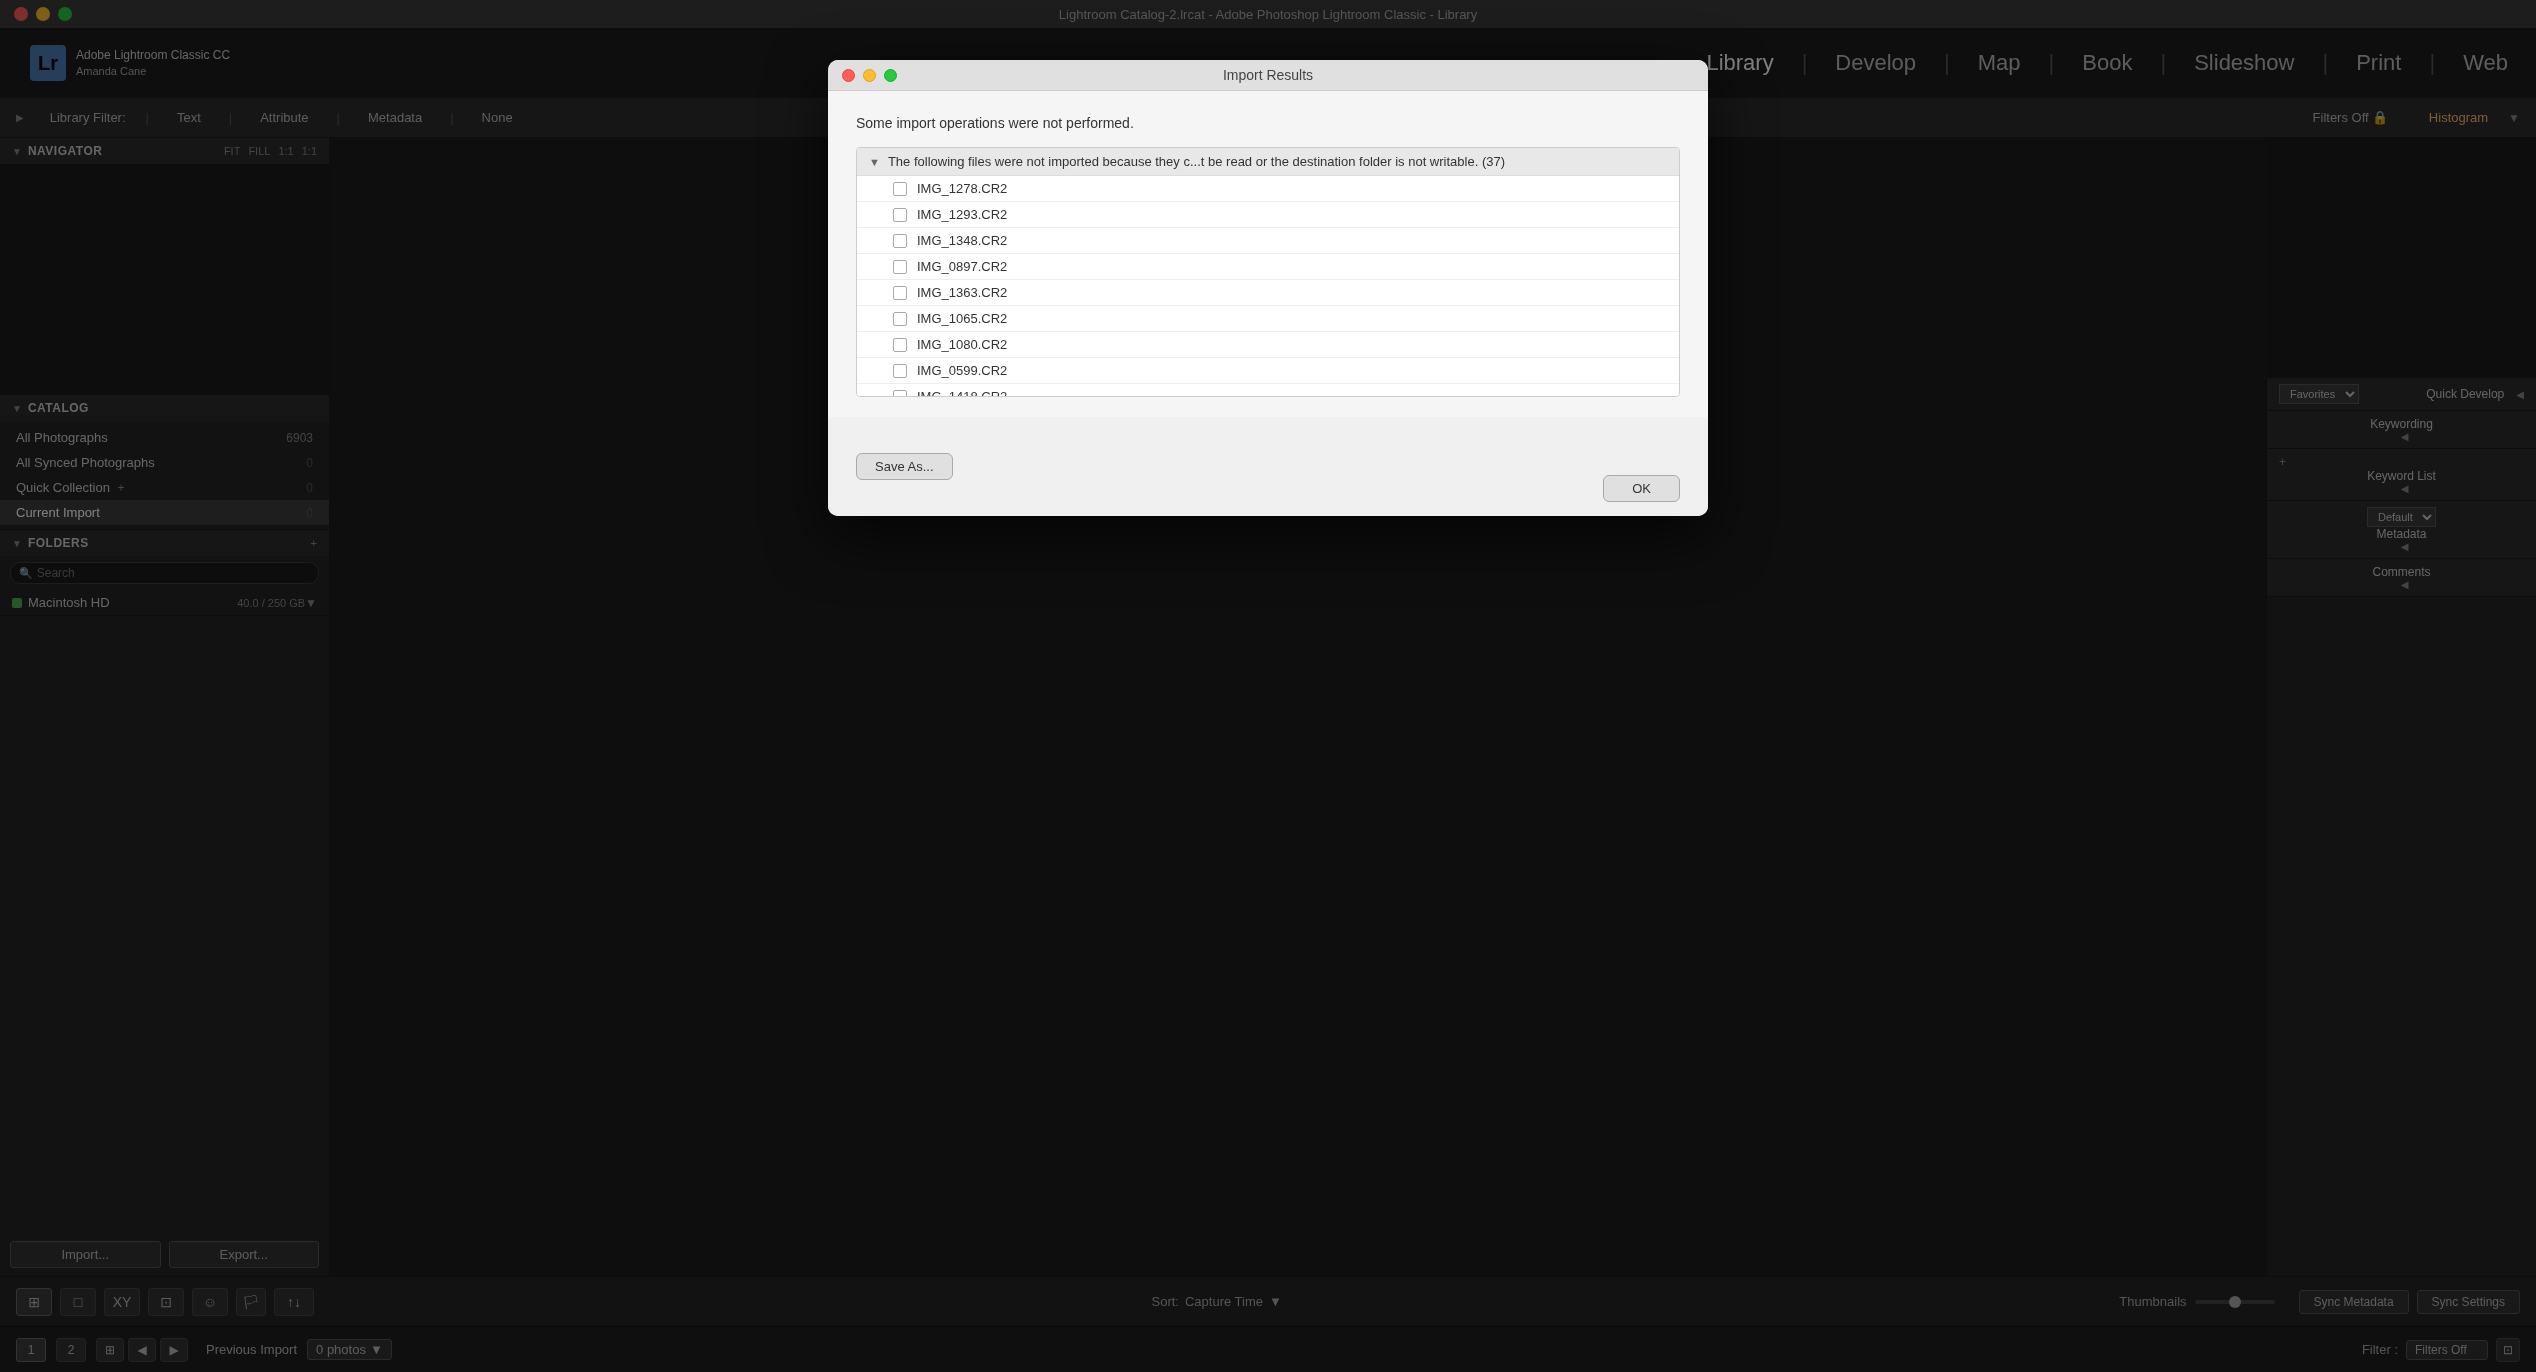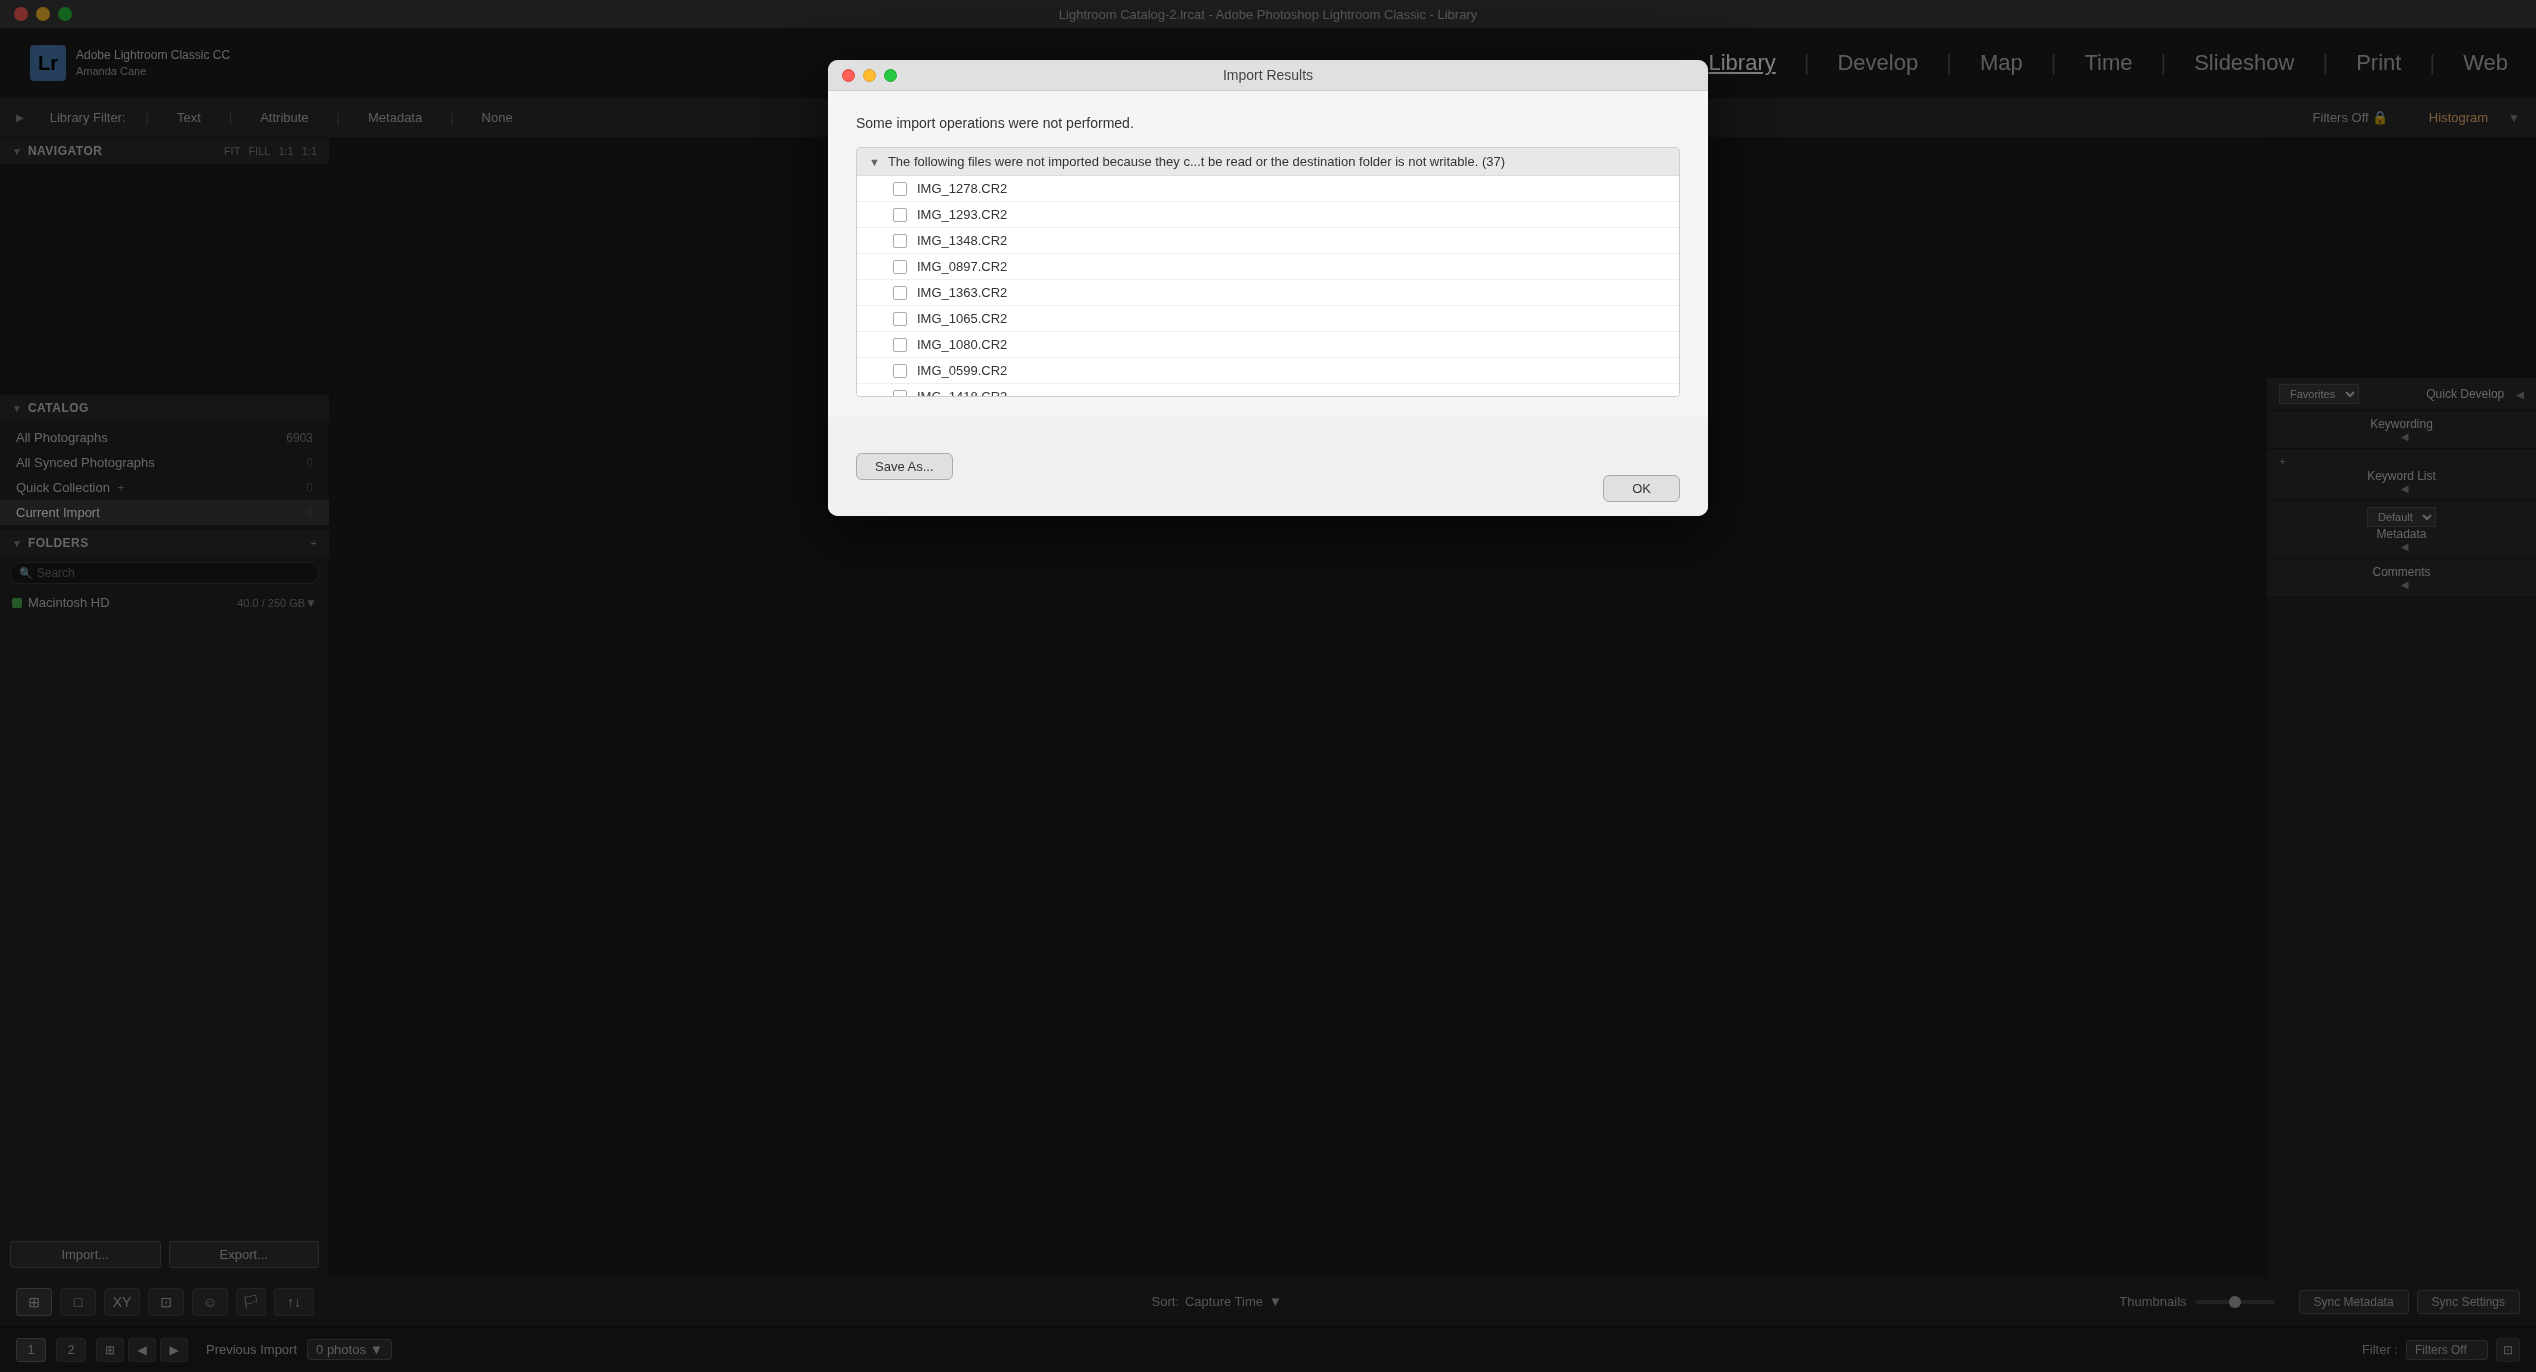--- a/index.html
+++ b/index.html
@@ -91,21 +91,21 @@
     .nav-link {
       color: #bbb;
       font-size: 22px;
       padding: 0 28px;
       height: 100%;
       display: flex;
       align-items: center;
       cursor: pointer;
       text-decoration: none;
     }
-    .nav-link.active { color: #fff; font-weight: 500; text-decoration: underline; }
+    .nav-link.active { color: #fff; font-weight: 500; }
     .nav-separator {
       color: #555;
       font-size: 22px;
       line-height: 1;
     }
 
     
     .filterbar {
       width: 100%;
       height: 40px;
@@ -675,21 +675,21 @@
       <span class="username">Amanda Cane</span>
     </div>
   </div>
   <div class="nav-links">
     <a class="nav-link active">Library</a>
     <span class="nav-separator">|</span>
     <a class="nav-link">Develop</a>
     <span class="nav-separator">|</span>
     <a class="nav-link">Map</a>
     <span class="nav-separator">|</span>
-    <a class="nav-link">Time</a>
+    <a class="nav-link">Book</a>
     <span class="nav-separator">|</span>
     <a class="nav-link">Slideshow</a>
     <span class="nav-separator">|</span>
     <a class="nav-link">Print</a>
     <span class="nav-separator">|</span>
     <a class="nav-link">Web</a>
   </div>
 </div>
 
 <div class="filterbar">

